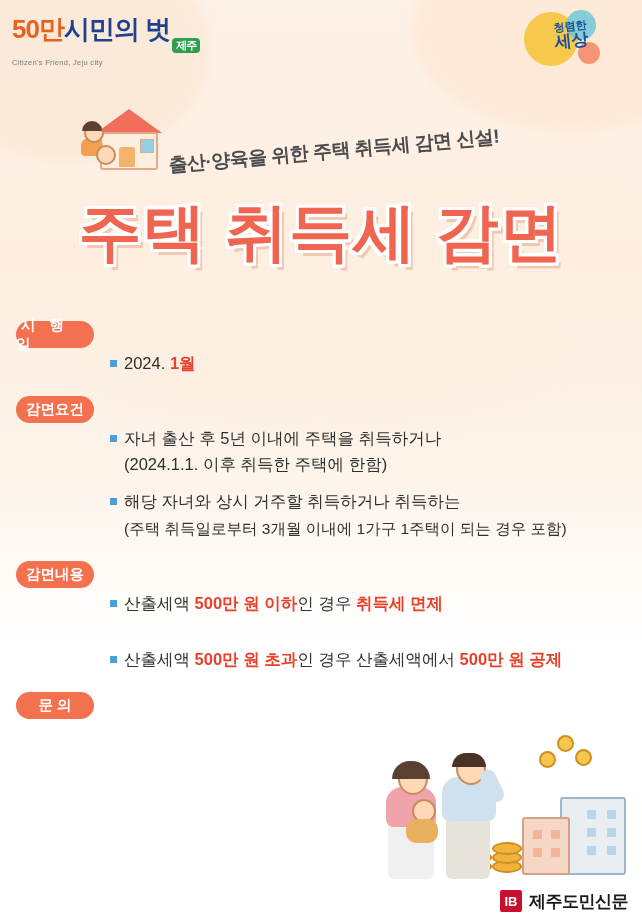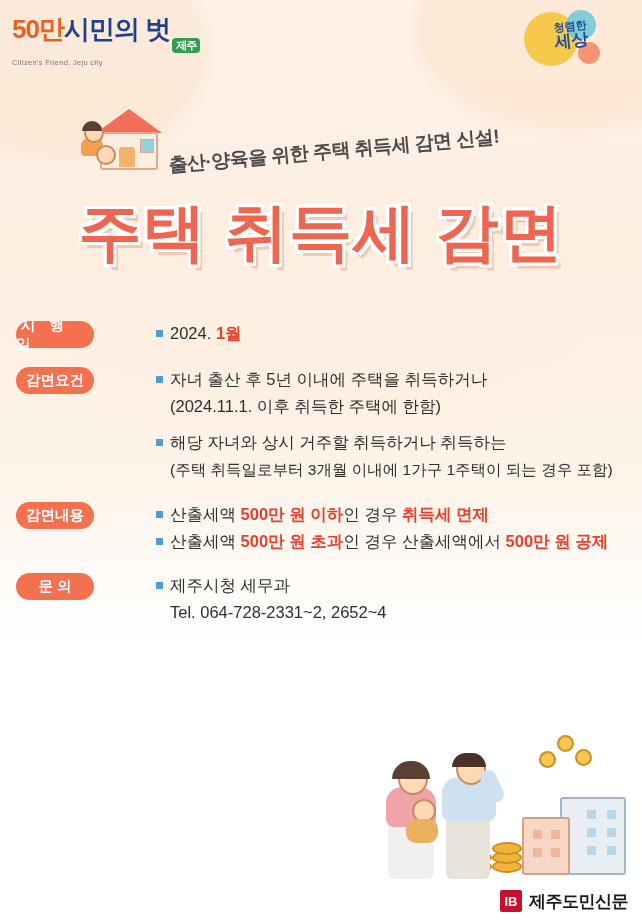--- a/index.html
+++ b/index.html
@@ -179,21 +179,20 @@
   .rows {
     position: absolute;
     left: 0; right: 0;
     top: 320px;
   }
   .row {
     display: flex;
     align-items: flex-start;
     margin-bottom: 18px;
     padding-left: 16px;
-    gap: 46px;
   }
   .tag {
     flex: 0 0 auto;
     width: 78px;
     height: 27px;
     border-radius: 14px;
     background: #f4714f;
     color: #ffffff;
     font-size: 14.5px;
     font-weight: bold;
@@ -207,20 +206,21 @@
   .content {
     flex: 1 1 auto;
     padding-left: 16px;
     color: #2f2f2f;
     font-size: 16.5px;
     line-height: 1.62;
   }
   .bullet-line {
     position: relative;
     padding-left: 14px;
+    margin-top: 30px;
   }
   .bullet-line::before {
     content: "";
     position: absolute;
     left: 0; top: 10px;
     width: 7px; height: 7px;
     background: #4a9fd8;
   }
   .sub-line { padding-left: 14px; }
   .rd { color: #e8402a; font-weight: bold; }
@@ -348,38 +348,34 @@
       <div class="row">
         <div class="tag spaced">시 행 일</div>
         <div class="content">
           <div class="bullet-line"><span>2024. </span><span class="rd">1월</span></div>
         </div>
       </div>
       <div class="row">
         <div class="tag">감면요건</div>
         <div class="content">
           <div class="bullet-line"><span>자녀 출산 후 5년 이내에 주택을 취득하거나</span></div>
-          <div class="sub-line"><span>(2024.11.1. 이후 취득한 주택에 한함)</span></div>
+          <div class="sub-line"><span>(2024.1.1. 이후 취득한 주택에 한함)</span></div>
           <div class="bullet-line" style="margin-top: 10px;"><span>해당 자녀와 상시 거주할 취득하거나 취득하는</span></div>
           <div class="sub-line"><span class="small">(주택 취득일로부터 3개월 이내에 1가구 1주택이 되는 경우 포함)</span></div>
         </div>
       </div>
       <div class="row">
         <div class="tag">감면내용</div>
         <div class="content">
           <div class="bullet-line"><span>산출세액 </span><span class="rd">500만 원 이하</span><span>인 경우 </span><span class="rd">취득세 면제</span></div>
           <div class="bullet-line"><span>산출세액 </span><span class="rd">500만 원 초과</span><span>인 경우 산출세액에서 </span><span class="rd">500만 원 공제</span></div>
         </div>
       </div>
       <div class="row">
         <div class="tag">문    의</div>
-        <div class="content">
-          <div class="bullet-line"><span>제주시청 세무과</span></div>
-          <div class="sub-line"><span>Tel. 064-728-2331~2, 2652~4</span></div>
-        </div>
       </div>
     </div>
 
   <div class="illus">
     <div class="bldg b1"></div>
     <div class="bldg b2"></div>
     <div class="win2" style="right:18px;bottom:60px;"></div>
     <div class="win2" style="right:38px;bottom:60px;"></div>
     <div class="win2" style="right:18px;bottom:42px;"></div>
     <div class="win2" style="right:38px;bottom:42px;"></div>

